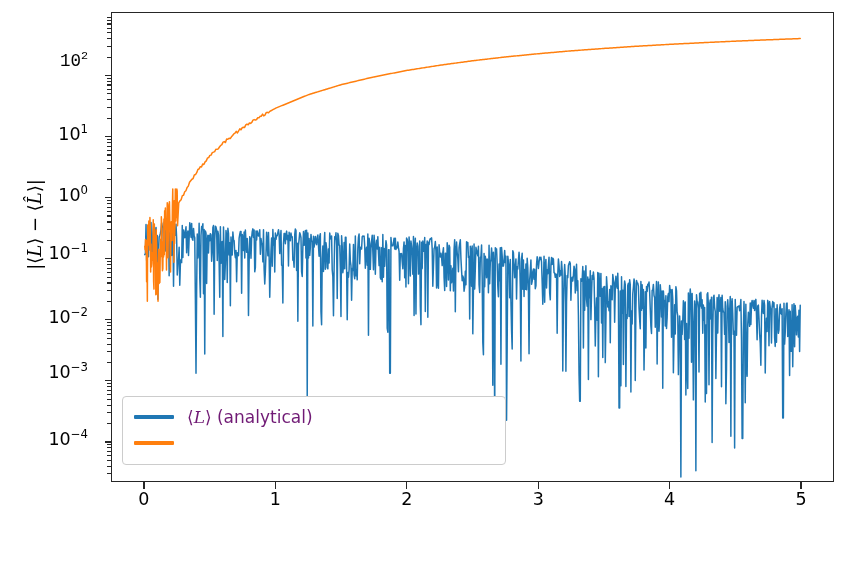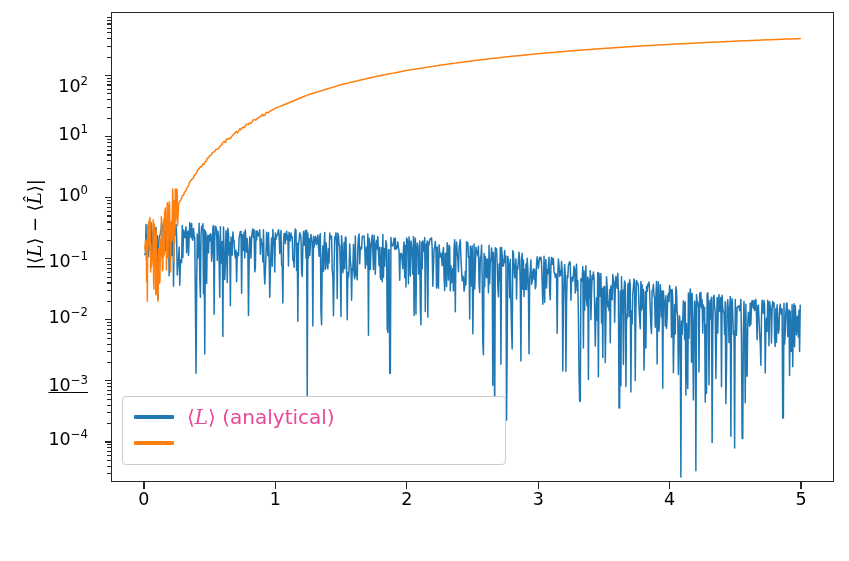--- a/index.html
+++ b/index.html
@@ -63,21 +63,21 @@
     left:122px; top:396px;
     background:#ffffff;
     border:1px solid #cccccc;
     border-radius:4px;
     padding:7px 11px 8px 11px;
     box-sizing:border-box;
     width:384px;
   }
   .legend-row{display:flex;align-items:center;height:26px;}
   .legend-swatch{width:40px;height:3.2px;border-radius:1px;margin-right:13px;flex:none;}
-  .legend-text{font-size:20px;color:#ec4899;white-space:nowrap;}
+  .legend-text{font-size:17px;color:#701a75;white-space:nowrap;}
   .legend-text .it{font-style:italic;font-family:"DejaVu Serif","Liberation Serif",serif;}
 </style>
 </head>
 <body>
 
 <div id="figure">
 
   <div id="axes">
     <svg id="plot-svg" viewBox="0 0 723 470" preserveAspectRatio="none">
       <path id="series-analytical" fill="none" stroke="#1f77b4" stroke-width="1.5" stroke-linejoin="round" stroke-linecap="round" d="M32.86 242.68 L33.49 241.52 L34.12 212.41 L34.74 248.57 L35.37 238.07 L36.00 217.87 L36.62 244.72 L37.25 212.78 L37.88 210.76 L38.50 217.32 L39.13 210.42 L39.76 244.46 L40.38 240.64 L41.01 221.52 L41.64 211.92 L42.26 223.63 L42.89 241.23 L43.52 220.27 L44.14 215.34 L44.77 233.42 L45.40 223.38 L46.02 287.56 L46.65 240.77 L47.27 225.10 L47.90 223.51 L48.53 221.32 L49.15 217.73 L49.78 210.86 L50.41 214.52 L51.03 215.55 L51.66 240.73 L52.29 209.99 L52.91 213.03 L53.54 239.09 L54.17 214.24 L54.79 223.41 L55.42 242.31 L56.05 210.10 L56.67 215.50 L57.30 263.93 L57.93 221.03 L58.55 221.35 L59.18 211.75 L59.81 243.46 L60.43 224.56 L61.06 218.06 L61.69 274.45 L62.31 226.99 L62.94 216.13 L63.57 223.31 L64.19 212.18 L64.82 226.39 L65.45 263.01 L66.07 252.21 L66.70 248.22 L67.33 235.19 L67.95 273.44 L68.58 252.01 L69.20 247.55 L69.83 250.68 L70.46 213.45 L71.08 245.45 L71.71 217.80 L72.34 222.01 L72.96 225.65 L73.59 219.48 L74.22 214.68 L74.84 240.71 L75.47 221.95 L76.10 218.97 L76.72 243.63 L77.35 226.39 L77.98 210.59 L78.60 215.27 L79.23 225.26 L79.86 211.29 L80.48 226.90 L81.11 228.22 L81.74 216.30 L82.36 223.74 L82.99 225.60 L83.62 288.39 L84.24 361.73 L84.87 278.80 L85.50 221.94 L86.12 245.94 L86.75 236.45 L87.38 211.26 L88.00 265.75 L88.63 285.52 L89.26 223.13 L89.88 214.41 L90.51 215.77 L91.13 211.66 L91.76 281.97 L92.39 217.35 L93.01 342.57 L93.64 218.86 L94.27 221.12 L94.89 271.74 L95.52 229.18 L96.15 223.09 L96.77 240.98 L97.40 223.54 L98.03 228.74 L98.65 221.57 L99.28 222.88 L99.91 249.29 L100.53 240.00 L101.16 215.40 L101.79 213.45 L102.41 302.52 L103.04 227.85 L103.67 214.26 L104.29 214.96 L104.92 218.14 L105.55 248.63 L106.17 219.18 L106.80 223.19 L107.43 251.25 L108.05 285.39 L108.68 214.68 L109.31 251.42 L109.93 230.22 L110.56 229.59 L111.18 324.91 L111.81 215.03 L112.44 241.14 L113.06 267.65 L113.69 251.86 L114.32 218.55 L114.94 224.38 L115.57 270.54 L116.20 216.19 L116.82 221.37 L117.45 242.92 L118.08 230.61 L118.70 294.05 L119.33 224.94 L119.96 242.99 L120.58 243.04 L121.21 219.95 L121.84 227.87 L122.46 228.67 L123.09 241.11 L123.72 245.70 L124.34 238.40 L124.97 269.89 L125.60 240.84 L126.22 242.75 L126.85 243.63 L127.48 225.97 L128.10 222.26 L128.73 219.39 L129.36 219.35 L129.98 281.47 L130.61 222.33 L131.24 226.07 L131.86 238.50 L132.49 219.95 L133.11 245.95 L133.74 218.04 L134.37 229.83 L134.99 240.34 L135.62 226.40 L136.25 240.53 L136.87 303.75 L137.50 250.29 L138.13 224.58 L138.75 227.83 L139.38 246.27 L140.01 225.69 L140.63 219.59 L141.26 216.79 L141.89 225.34 L142.51 217.83 L143.14 259.90 L143.77 255.82 L144.39 218.98 L145.02 227.99 L145.65 219.05 L146.27 222.09 L146.90 223.92 L147.53 221.48 L148.15 217.74 L148.78 242.21 L149.41 226.51 L150.03 231.20 L150.66 232.22 L151.29 249.93 L151.91 217.71 L152.54 257.09 L153.17 272.13 L153.79 260.15 L154.42 241.98 L155.04 220.10 L155.67 230.83 L156.30 243.67 L156.92 220.44 L157.55 243.67 L158.18 285.43 L158.80 258.97 L159.43 239.51 L160.06 225.86 L160.68 254.44 L161.31 217.44 L161.94 233.08 L162.56 226.19 L163.19 260.02 L163.82 221.04 L164.44 227.32 L165.07 223.57 L165.70 223.65 L166.32 220.50 L166.95 217.61 L167.58 222.49 L168.20 241.62 L168.83 228.47 L169.46 218.54 L170.08 253.44 L170.71 253.39 L171.34 291.24 L171.96 231.56 L172.59 221.55 L173.22 221.49 L173.84 231.66 L174.47 222.84 L175.10 219.05 L175.72 227.67 L176.35 223.39 L176.97 254.06 L177.60 220.29 L178.23 223.62 L178.85 228.68 L179.48 220.97 L180.11 225.06 L180.73 224.78 L181.36 248.24 L181.99 246.96 L182.61 255.29 L183.24 222.58 L183.87 216.85 L184.49 218.47 L185.12 258.66 L185.75 231.13 L186.37 309.63 L187.00 233.66 L187.63 227.28 L188.25 220.79 L188.88 222.54 L189.51 225.71 L190.13 260.06 L190.76 264.58 L191.39 234.99 L192.01 219.41 L192.64 233.35 L193.27 225.59 L193.89 218.43 L194.52 246.13 L195.15 218.14 L195.77 387.21 L196.40 220.83 L197.03 245.93 L197.65 226.44 L198.28 243.40 L198.90 235.32 L199.53 222.40 L200.16 228.19 L200.78 229.74 L201.41 314.26 L202.04 224.15 L202.66 235.02 L203.29 230.78 L203.92 224.35 L204.54 230.25 L205.17 232.61 L205.80 225.44 L206.42 222.87 L207.05 233.87 L207.68 244.33 L208.30 224.63 L208.93 221.58 L209.56 299.98 L210.18 313.15 L210.81 247.00 L211.44 233.97 L212.06 259.67 L212.69 233.57 L213.32 220.54 L213.94 257.42 L214.57 230.61 L215.20 236.29 L215.82 255.53 L216.45 256.94 L217.08 237.00 L217.70 251.16 L218.33 220.96 L218.96 226.89 L219.58 226.55 L220.21 223.98 L220.83 258.14 L221.46 264.80 L222.09 304.10 L222.71 257.70 L223.34 224.78 L223.97 226.90 L224.59 220.79 L225.22 232.94 L225.85 286.74 L226.47 221.30 L227.10 223.62 L227.73 233.03 L228.35 233.59 L228.98 256.78 L229.61 304.89 L230.23 223.78 L230.86 234.02 L231.49 260.77 L232.11 254.57 L232.74 230.59 L233.37 256.78 L233.99 225.29 L234.62 225.19 L235.25 255.15 L235.87 308.17 L236.50 260.72 L237.13 265.29 L237.75 258.10 L238.38 232.02 L239.01 249.15 L239.63 253.77 L240.26 288.45 L240.89 256.40 L241.51 258.75 L242.14 232.47 L242.76 262.79 L243.39 266.84 L244.02 223.89 L244.64 263.94 L245.27 257.97 L245.90 267.97 L246.52 236.44 L247.15 225.24 L247.78 221.94 L248.40 251.87 L249.03 235.55 L249.66 235.12 L250.28 236.99 L250.91 224.70 L251.54 223.95 L252.16 224.40 L252.79 223.99 L253.42 234.12 L254.04 256.41 L254.67 238.96 L255.30 235.25 L255.92 253.21 L256.55 221.87 L257.18 323.59 L257.80 226.21 L258.43 231.28 L259.06 257.46 L259.68 236.69 L260.31 229.18 L260.94 223.24 L261.56 239.18 L262.19 257.86 L262.82 223.25 L263.44 232.17 L264.07 262.31 L264.69 234.50 L265.32 228.12 L265.95 237.03 L266.57 224.60 L267.20 240.72 L267.83 253.67 L268.45 235.18 L269.08 265.93 L269.71 267.48 L270.33 235.68 L270.96 269.97 L271.59 222.36 L272.21 265.48 L272.84 236.48 L273.47 254.42 L274.09 240.52 L274.72 228.62 L275.35 233.15 L275.97 316.51 L276.60 320.62 L277.23 237.66 L277.85 237.81 L278.48 361.85 L279.11 361.85 L279.73 225.53 L280.36 233.70 L280.99 233.46 L281.61 233.70 L282.24 230.48 L282.87 226.13 L283.49 236.90 L284.12 226.12 L284.75 237.39 L285.37 234.88 L286.00 235.83 L286.62 230.02 L287.25 235.70 L287.88 239.75 L288.50 268.43 L289.13 241.97 L289.76 241.55 L290.38 241.76 L291.01 249.74 L291.64 256.78 L292.26 236.58 L292.89 229.92 L293.52 265.98 L294.14 233.44 L294.77 275.06 L295.40 225.97 L296.02 227.55 L296.65 232.18 L297.28 271.99 L297.90 225.05 L298.53 236.83 L299.16 264.12 L299.78 229.04 L300.41 234.33 L301.04 241.65 L301.66 262.25 L302.29 224.54 L302.92 303.87 L303.54 234.06 L304.17 226.28 L304.80 302.40 L305.42 238.24 L306.05 230.94 L306.68 234.18 L307.30 262.24 L307.93 254.77 L308.55 229.05 L309.18 294.19 L309.81 312.96 L310.43 230.22 L311.06 256.72 L311.69 229.04 L312.31 239.33 L312.94 238.89 L313.57 225.57 L314.19 299.72 L314.82 232.55 L315.45 236.48 L316.07 228.94 L316.70 305.58 L317.33 230.30 L317.95 232.63 L318.58 228.15 L319.21 226.61 L319.83 227.22 L320.46 225.82 L321.09 237.11 L321.71 274.48 L322.34 254.62 L322.97 236.51 L323.59 235.30 L324.22 229.50 L324.85 239.07 L325.47 276.28 L326.10 235.00 L326.73 271.25 L327.35 276.41 L327.98 232.85 L328.61 241.19 L329.23 244.96 L329.86 241.26 L330.48 245.01 L331.11 253.69 L331.74 240.69 L332.36 235.85 L332.99 265.59 L333.62 278.63 L334.24 241.29 L334.87 241.46 L335.50 274.66 L336.12 230.82 L336.75 241.41 L337.38 268.24 L338.00 233.25 L338.63 235.31 L339.26 279.03 L339.88 253.83 L340.51 270.88 L341.14 263.91 L341.76 256.29 L342.39 279.15 L343.02 237.66 L343.64 227.62 L344.27 300.14 L344.90 239.09 L345.52 230.00 L346.15 240.77 L346.78 246.68 L347.40 259.81 L348.03 235.90 L348.66 231.53 L349.28 227.76 L349.91 246.88 L350.54 258.72 L351.16 268.78 L351.79 264.09 L352.41 266.16 L353.04 279.45 L353.67 274.99 L354.29 259.35 L354.92 272.91 L355.55 229.78 L356.17 230.68 L356.80 230.47 L357.43 245.48 L358.05 244.45 L358.68 307.26 L359.31 234.30 L359.93 238.33 L360.56 274.48 L361.19 233.96 L361.81 322.24 L362.44 278.63 L363.07 232.02 L363.69 277.21 L364.32 257.00 L364.95 235.30 L365.57 238.49 L366.20 241.34 L366.83 243.83 L367.45 234.23 L368.08 272.79 L368.71 280.68 L369.33 245.34 L369.96 244.70 L370.59 233.03 L371.21 265.33 L371.84 330.92 L372.46 343.14 L373.09 241.41 L373.72 275.01 L374.34 244.28 L374.97 249.67 L375.60 265.76 L376.22 247.16 L376.85 248.90 L377.48 280.90 L378.10 233.22 L378.73 271.96 L379.36 250.46 L379.98 247.83 L380.61 235.99 L381.24 244.68 L381.86 373.96 L382.49 240.19 L383.12 252.00 L383.74 415.02 L384.37 235.84 L385.00 236.53 L385.62 236.92 L386.25 252.05 L386.88 274.43 L387.50 284.94 L388.13 252.08 L388.76 268.79 L389.38 235.75 L390.01 352.70 L390.64 235.60 L391.26 243.88 L391.89 253.99 L392.52 254.16 L393.14 248.17 L393.77 238.62 L394.39 250.69 L395.02 244.24 L395.65 408.95 L396.27 333.89 L396.90 244.24 L397.53 250.17 L398.15 254.62 L398.78 285.93 L399.41 247.55 L400.03 289.17 L400.66 318.64 L401.29 337.46 L401.91 238.66 L402.54 240.76 L403.17 255.03 L403.79 265.92 L404.42 254.69 L405.05 246.96 L405.67 287.21 L406.30 254.87 L406.93 257.03 L407.55 248.70 L408.18 240.21 L408.81 249.28 L409.43 275.98 L410.06 349.40 L410.69 246.86 L411.31 241.31 L411.94 277.41 L412.57 248.10 L413.19 284.69 L413.82 257.56 L414.45 277.47 L415.07 252.15 L415.70 277.98 L416.32 246.38 L416.95 255.69 L417.58 279.19 L418.20 342.11 L418.83 267.97 L419.46 259.30 L420.08 248.16 L420.71 272.46 L421.34 269.54 L421.96 259.79 L422.59 257.15 L423.22 267.29 L423.84 257.34 L424.47 276.88 L425.10 274.03 L425.72 252.37 L426.35 244.88 L426.98 249.94 L427.60 256.55 L428.23 250.29 L428.86 245.25 L429.48 247.63 L430.11 245.33 L430.74 250.23 L431.36 270.36 L431.99 292.46 L432.62 271.45 L433.24 244.34 L433.87 290.57 L434.50 254.72 L435.12 247.45 L435.75 276.20 L436.38 257.93 L437.00 261.80 L437.63 252.74 L438.25 245.21 L438.88 281.16 L439.51 288.04 L440.13 253.00 L440.76 245.62 L441.39 252.45 L442.01 246.26 L442.64 247.18 L443.27 260.71 L443.89 261.22 L444.52 265.45 L445.15 262.18 L445.77 262.66 L446.40 321.52 L447.03 262.12 L447.65 247.06 L448.28 253.56 L448.91 264.64 L449.53 259.03 L450.16 263.10 L450.79 249.59 L451.41 258.33 L452.04 359.54 L452.67 292.57 L453.29 266.42 L453.92 252.49 L454.55 264.42 L455.17 359.76 L455.80 290.27 L456.43 263.66 L457.05 265.75 L457.68 253.61 L458.31 251.92 L458.93 249.82 L459.56 251.57 L460.18 288.54 L460.81 267.54 L461.44 265.37 L462.06 269.16 L462.69 263.64 L463.32 254.22 L463.94 257.14 L464.57 281.17 L465.20 262.95 L465.82 252.30 L466.45 278.81 L467.08 268.92 L467.70 303.60 L468.33 362.71 L468.96 389.98 L469.58 389.98 L470.21 266.84 L470.84 269.39 L471.46 268.66 L472.09 254.54 L472.72 336.31 L473.34 259.15 L473.97 298.41 L474.60 269.29 L475.22 253.92 L475.85 287.76 L476.48 294.43 L477.10 265.02 L477.73 368.00 L478.36 267.51 L478.98 286.09 L479.61 258.91 L480.24 307.93 L480.86 282.41 L481.49 263.63 L482.11 267.38 L482.74 260.21 L483.37 266.38 L483.99 294.87 L484.62 334.52 L485.25 303.06 L485.87 286.10 L486.50 308.46 L487.13 260.64 L487.75 365.31 L488.38 261.38 L489.01 275.89 L489.63 284.50 L490.26 261.49 L490.89 311.26 L491.51 276.99 L492.14 345.96 L492.77 275.28 L493.39 276.22 L494.02 274.58 L494.65 351.12 L495.27 310.12 L495.90 264.88 L496.53 275.55 L497.15 295.32 L497.78 290.19 L498.41 298.97 L499.03 277.78 L499.66 331.11 L500.29 274.01 L500.91 279.06 L501.54 288.02 L502.17 262.68 L502.79 267.47 L503.42 270.53 L504.04 310.63 L504.67 276.64 L505.30 264.34 L505.92 273.29 L506.55 276.32 L507.18 261.46 L507.80 281.09 L508.43 396.64 L509.06 396.64 L509.68 279.12 L510.31 374.39 L510.94 264.93 L511.56 301.50 L512.19 278.44 L512.82 353.03 L513.44 279.33 L514.07 269.10 L514.70 272.67 L515.32 375.09 L515.95 302.69 L516.58 306.72 L517.20 273.54 L517.83 271.35 L518.46 304.78 L519.08 267.83 L519.71 273.03 L520.34 380.67 L520.96 299.35 L521.59 312.34 L522.22 282.05 L522.84 275.37 L523.47 267.08 L524.10 271.60 L524.72 368.98 L525.35 297.17 L525.97 268.52 L526.60 271.06 L527.23 271.38 L527.85 274.38 L528.48 296.12 L529.11 307.77 L529.73 317.03 L530.36 269.67 L530.99 298.49 L531.61 272.92 L532.24 296.46 L532.87 277.67 L533.49 358.47 L534.12 319.30 L534.75 279.93 L535.37 336.46 L536.00 274.56 L536.63 279.73 L537.25 272.39 L537.88 273.89 L538.51 270.15 L539.13 279.80 L539.76 297.65 L540.39 314.54 L541.01 321.88 L541.64 278.61 L542.27 278.18 L542.89 272.61 L543.52 283.70 L544.15 286.08 L544.77 315.49 L545.40 285.68 L546.03 269.73 L546.65 352.58 L547.28 285.00 L547.90 270.26 L548.53 319.58 L549.16 305.85 L549.78 272.97 L550.41 281.38 L551.04 305.38 L551.66 279.12 L552.29 376.78 L552.92 279.29 L553.54 288.36 L554.17 289.01 L554.80 314.41 L555.42 283.88 L556.05 316.93 L556.68 306.11 L557.30 285.05 L557.93 281.74 L558.56 289.84 L559.18 273.60 L559.81 280.25 L560.44 278.07 L561.06 325.68 L561.69 277.69 L562.32 287.27 L562.94 361.18 L563.57 324.78 L564.20 293.08 L564.82 322.40 L565.45 274.80 L566.08 278.94 L566.70 300.47 L567.33 304.12 L567.96 363.17 L568.58 326.18 L569.21 304.38 L569.83 322.16 L570.46 466.09 L571.09 309.24 L571.71 322.84 L572.34 308.74 L572.97 289.06 L573.59 293.34 L574.22 327.80 L574.85 290.35 L575.47 383.74 L576.10 311.70 L576.73 354.74 L577.35 377.11 L577.98 281.15 L578.61 326.65 L579.23 288.74 L579.86 277.14 L580.49 286.47 L581.11 350.64 L581.74 281.58 L582.37 311.64 L582.99 388.53 L583.62 321.60 L584.25 289.33 L584.87 295.51 L585.50 459.63 L586.13 282.94 L586.75 289.84 L587.38 290.24 L588.01 296.58 L588.63 360.54 L589.26 281.36 L589.89 294.27 L590.51 280.53 L591.14 296.36 L591.76 288.01 L592.39 321.70 L593.02 293.32 L593.64 308.53 L594.27 295.72 L594.90 390.73 L595.52 313.45 L596.15 382.14 L596.78 282.57 L597.40 280.88 L598.03 292.75 L598.66 373.45 L599.28 292.73 L599.91 288.15 L600.54 307.37 L601.16 285.34 L601.79 431.32 L602.42 321.96 L603.04 285.88 L603.67 283.35 L604.30 295.55 L604.92 299.98 L605.55 367.04 L606.18 320.21 L606.80 285.62 L607.43 321.47 L608.06 290.09 L608.68 282.91 L609.31 299.43 L609.94 298.36 L610.56 285.69 L611.19 375.25 L611.82 283.42 L612.44 296.99 L613.07 300.42 L613.69 300.62 L614.32 322.73 L614.95 290.05 L615.57 392.46 L616.20 356.84 L616.83 294.90 L617.45 288.00 L618.08 299.34 L618.71 330.87 L619.33 300.86 L619.96 284.70 L620.59 425.02 L621.21 292.29 L621.84 286.93 L622.47 302.44 L623.09 322.73 L623.72 319.52 L624.35 436.98 L624.97 287.73 L625.60 316.01 L626.23 323.53 L626.85 295.44 L627.48 294.86 L628.11 295.02 L628.73 294.05 L629.36 298.92 L629.99 295.49 L630.61 287.70 L631.24 328.49 L631.87 427.33 L632.49 427.33 L633.12 318.64 L633.74 289.74 L634.37 319.24 L635.00 391.34 L635.62 292.43 L636.25 357.32 L636.88 364.90 L637.50 312.97 L638.13 300.54 L638.76 305.72 L639.38 314.67 L640.01 291.30 L640.64 312.93 L641.26 292.98 L641.89 288.69 L642.52 292.99 L643.14 296.42 L643.77 288.75 L644.40 298.73 L645.02 290.33 L645.65 287.58 L646.28 303.72 L646.90 328.12 L647.53 294.13 L648.16 293.34 L648.78 306.64 L649.41 322.11 L650.04 331.58 L650.66 353.82 L651.29 305.45 L651.92 288.58 L652.54 296.66 L653.17 301.71 L653.80 288.68 L654.42 293.62 L655.05 361.53 L655.67 319.35 L656.30 306.44 L656.93 319.85 L657.55 288.60 L658.18 293.17 L658.81 334.13 L659.43 289.85 L660.06 295.32 L660.69 298.09 L661.31 331.35 L661.94 295.13 L662.57 289.76 L663.19 295.06 L663.82 290.97 L664.45 325.87 L665.07 334.84 L665.70 296.99 L666.33 330.55 L666.95 293.09 L667.58 307.88 L668.21 321.67 L668.83 318.33 L669.46 296.85 L670.09 292.50 L670.71 301.83 L671.34 302.44 L671.97 296.98 L672.59 406.65 L673.22 406.65 L673.85 291.53 L674.47 332.50 L675.10 320.92 L675.73 302.15 L676.35 291.72 L676.98 291.29 L677.60 324.91 L678.23 305.00 L678.86 298.02 L679.48 364.01 L680.11 299.59 L680.74 339.74 L681.36 339.81 L681.99 292.89 L682.62 355.22 L683.24 308.50 L683.87 291.88 L684.50 335.15 L685.12 293.74 L685.75 304.33 L686.38 323.23 L687.00 306.48 L687.63 304.44 L688.26 325.46 L688.88 298.58 L689.51 340.01 L690.14 293.62"></path>
@@ -154,26 +154,26 @@
       <div class="tick-minor-y" style="top: 45.8971px;"></div>
       <div class="tick-minor-y" style="top: 38.27px;"></div>
       <div class="tick-minor-y" style="top: 32.3539px;"></div>
       <div class="tick-minor-y" style="top: 27.5201px;"></div>
       <div class="tick-minor-y" style="top: 23.4332px;"></div>
       <div class="tick-minor-y" style="top: 19.893px;"></div>
       <div class="tick-minor-y" style="top: 16.7703px;"></div>
     </div>
   <div id="ytick-labels">
       <div class="ylabel-tick" style="top: 430.857px;">10<sup class="exp">−4</sup></div>
-      <div class="ylabel-tick" style="top: 377px; text-decoration: underline;">10<sup class="exp">−3</sup></div>
+      <div class="ylabel-tick" style="top: 364px;">10<sup class="exp">−3</sup></div>
       <div class="ylabel-tick" style="top: 308.763px;">10<sup class="exp">−2</sup></div>
-      <div class="ylabel-tick" style="top: 253px;">10<sup class="exp">−1</sup></div>
+      <div class="ylabel-tick" style="top: 245px;">10<sup class="exp">−1</sup></div>
       <div class="ylabel-tick" style="top: 186.668px;">10<sup class="exp">0</sup></div>
       <div class="ylabel-tick" style="top: 125.621px;">10<sup class="exp">1</sup></div>
-      <div class="ylabel-tick" style="top: 78px;">10<sup class="exp">2</sup></div>
+      <div class="ylabel-tick" style="top: 53px; font-family: Liberation Mono, monospace;">10<sup class="exp">2</sup></div>
     </div>
 
   <div id="xticks-major">
       <div class="tick-major-x" style="left: 143.214px;"></div>
       <div class="tick-major-x" style="left: 274.668px;"></div>
       <div class="tick-major-x" style="left: 406.123px;"></div>
       <div class="tick-major-x" style="left: 537.577px;"></div>
       <div class="tick-major-x" style="left: 669.032px;"></div>
       <div class="tick-major-x" style="left: 800.486px;"></div>
     </div>

